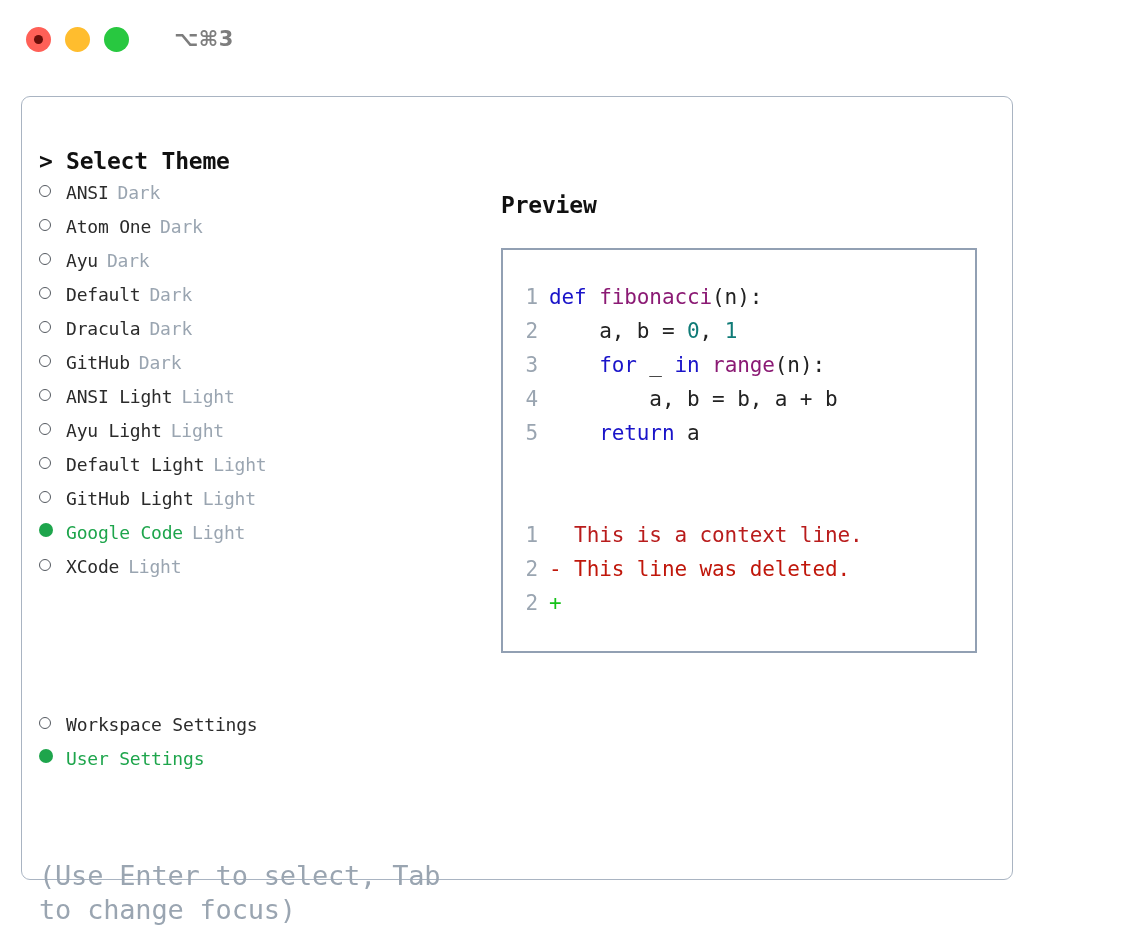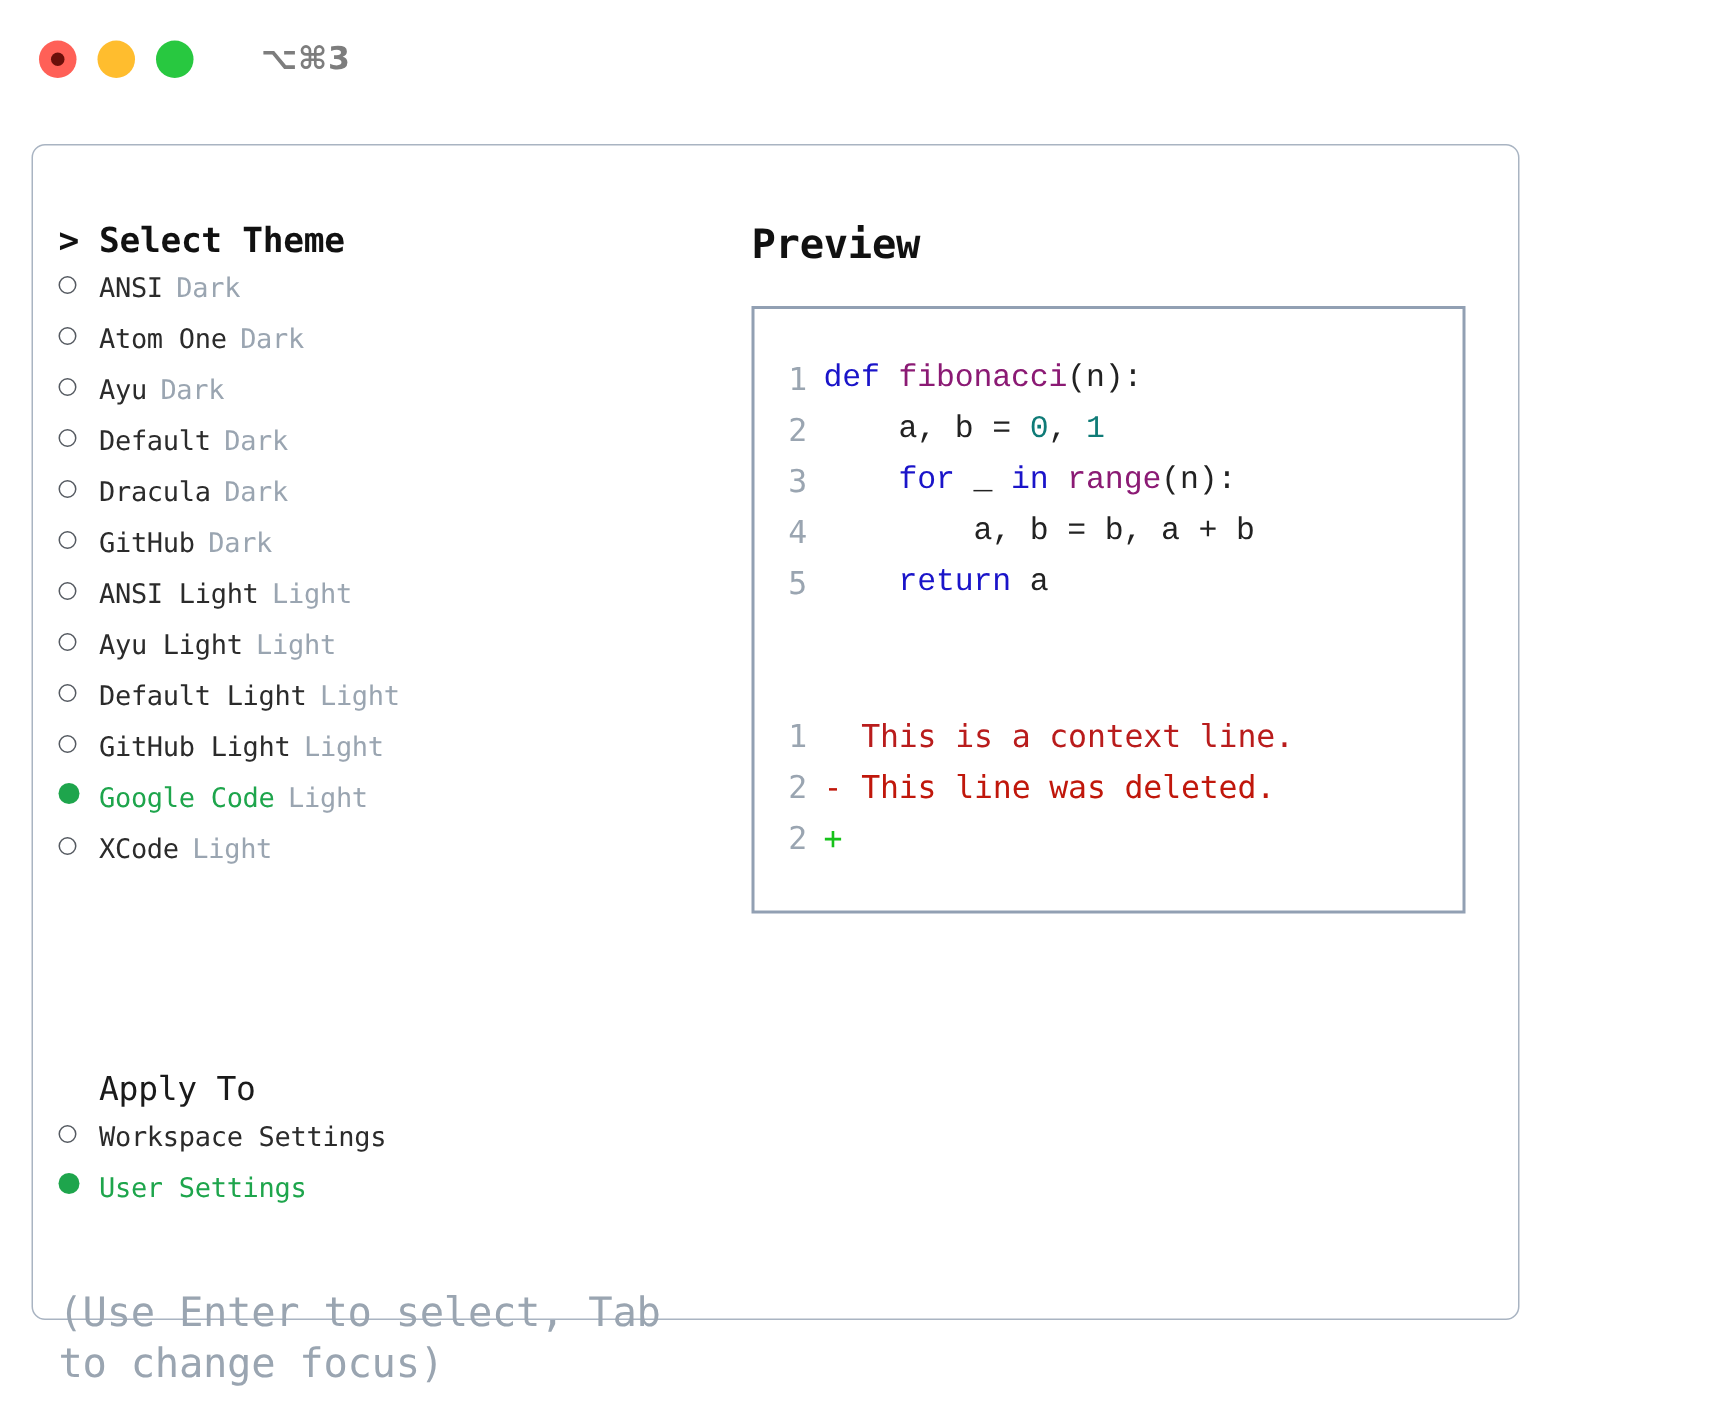--- a/index.html
+++ b/index.html
@@ -174,25 +174,26 @@
   }
 
   
   .right-col {
     position: absolute;
     left: 479px;
     top: 51px;
     width: 490px;
   }
   .preview-title {
-    font-size: 27px;
+    font-size: 23px;
     font-weight: 700;
     color: #111111;
     height: 34px;
     letter-spacing: -0.2px;
+    margin-top: 44px;
   }
   .preview-box {
     margin-top: 22px;
     width: 476px;
     height: 405px;
     border: 2px solid #92a0b3;
     box-sizing: border-box;
     background: #ffffff;
     padding: 30px 0 0 0;
   }
@@ -204,21 +205,21 @@
     letter-spacing: -0.1px;
   }
   .ln {
     width: 46px;
     flex: 0 0 46px;
     text-align: right;
     color: #9aa5b1;
     padding-right: 11px;
     box-sizing: border-box;
   }
-  .code-text { color: #222222; font-family: Liberation Mono, monospace; }
+  .code-text { color: #222222; }
   .kw   { color: #1a14c9; }
   .fn   { color: #8b1a74; }
   .num  { color: #0f7b77; }
   .pun  { color: #222222; }
   .blank-line { height: 34px; }
   .diff-ctx { color: #b91c1c; }
   .diff-del { color: #c0170b; }
   .diff-add { color: #16c21a; }
 </style>
 </head>
@@ -314,24 +315,20 @@
         </div>
 
         <div class="opt-row">
           <span class="bullet"><span class="dot-o"></span></span>
           <span class="opt-label">XCode</span>
           <span class="opt-kind">Light</span>
         </div>
       </div>
 
       <div class="applyto">
-        <div class="applyto-title">
-          <span class="spacer"></span>
-          <span>Apply To</span>
-        </div>
 
         <div class="opt-row">
           <span class="bullet"><span class="dot-o"></span></span>
           <span class="opt-label">Workspace Settings</span>
         </div>
 
         <div class="opt-row selected">
           <span class="bullet"><span class="dot-f"></span></span>
           <span class="opt-label">User Settings</span>
         </div>

